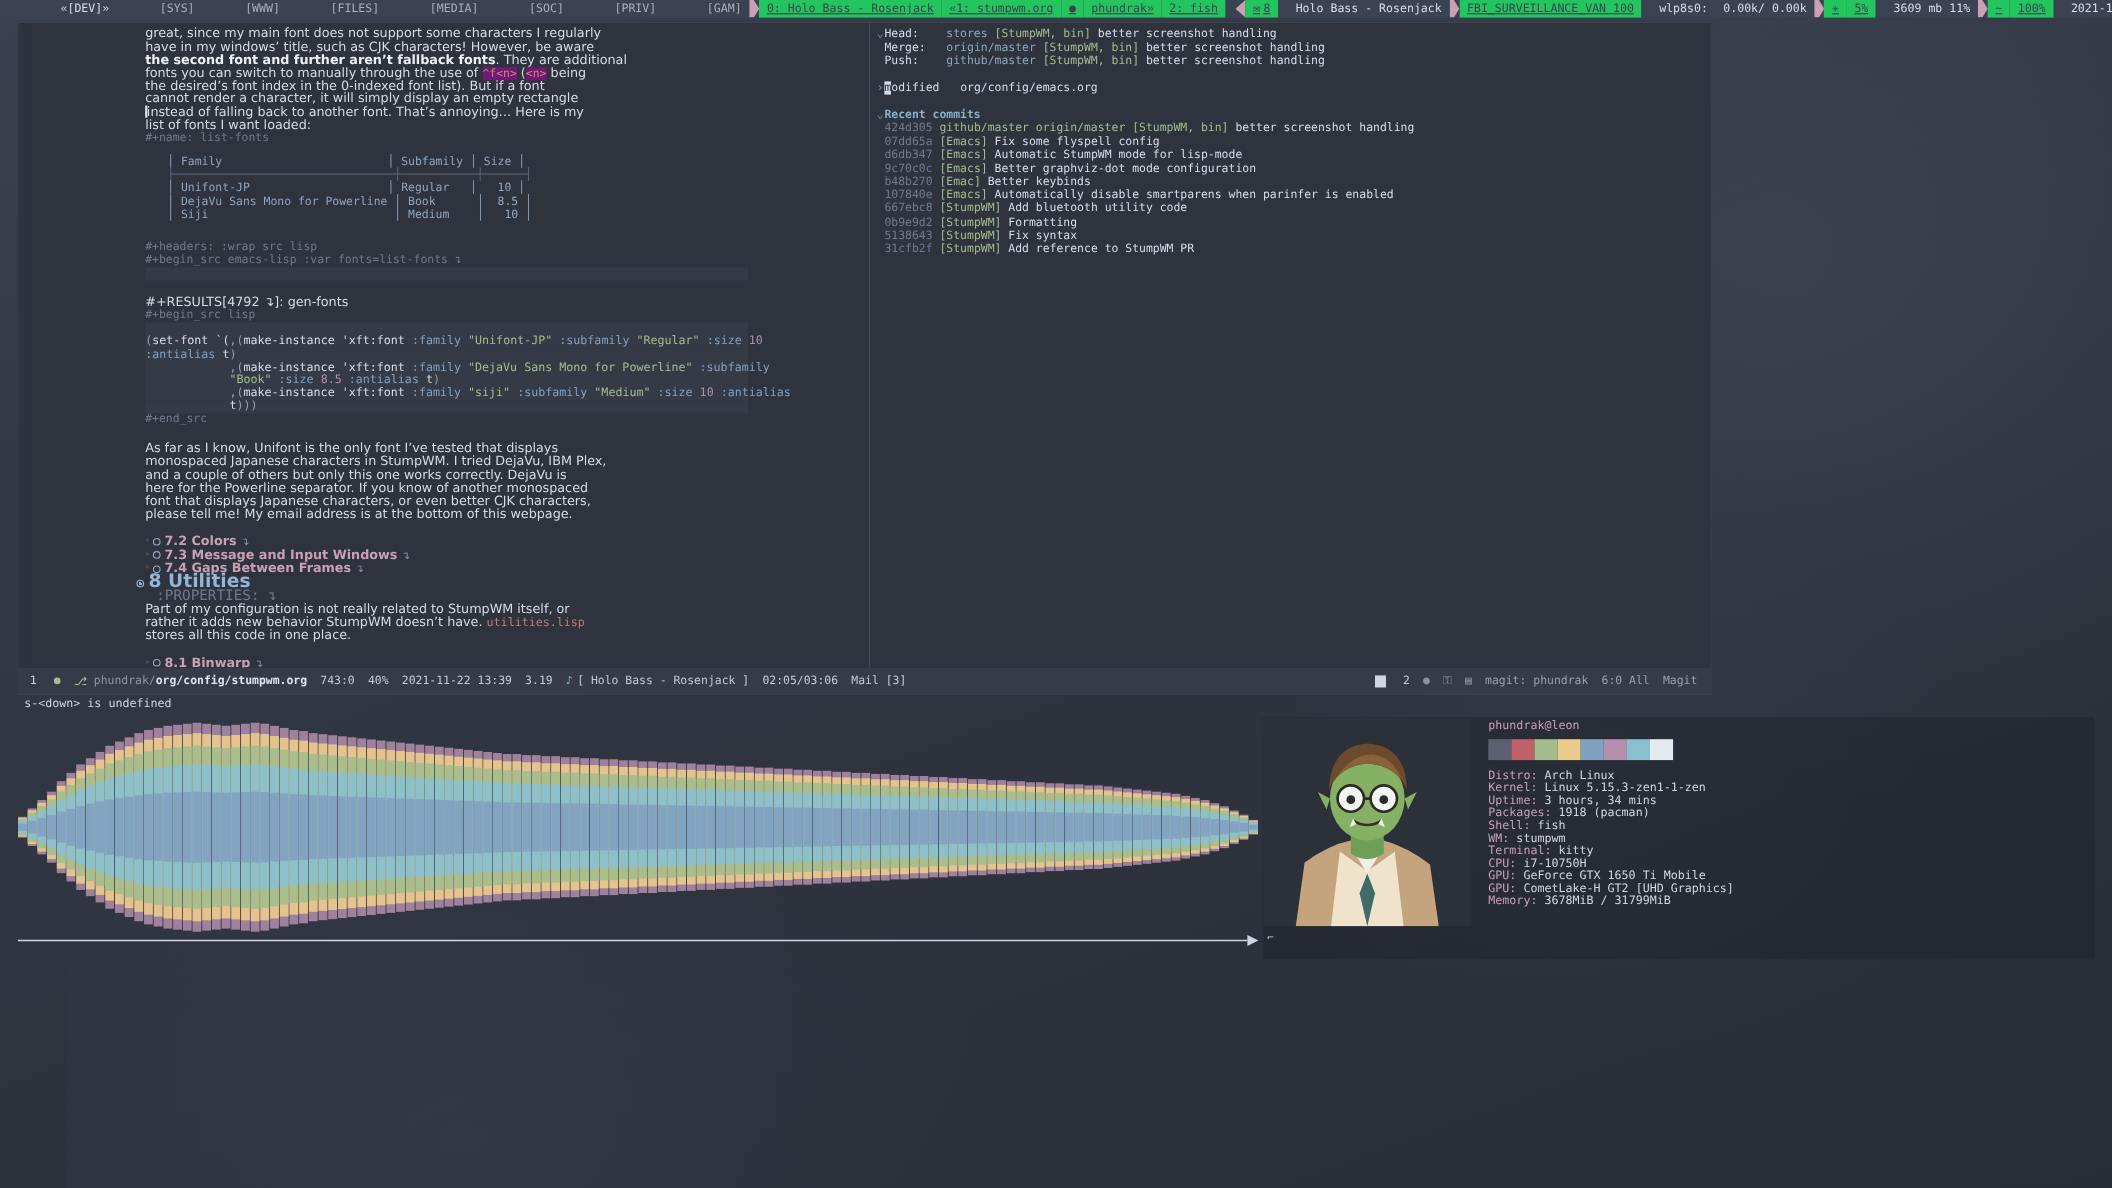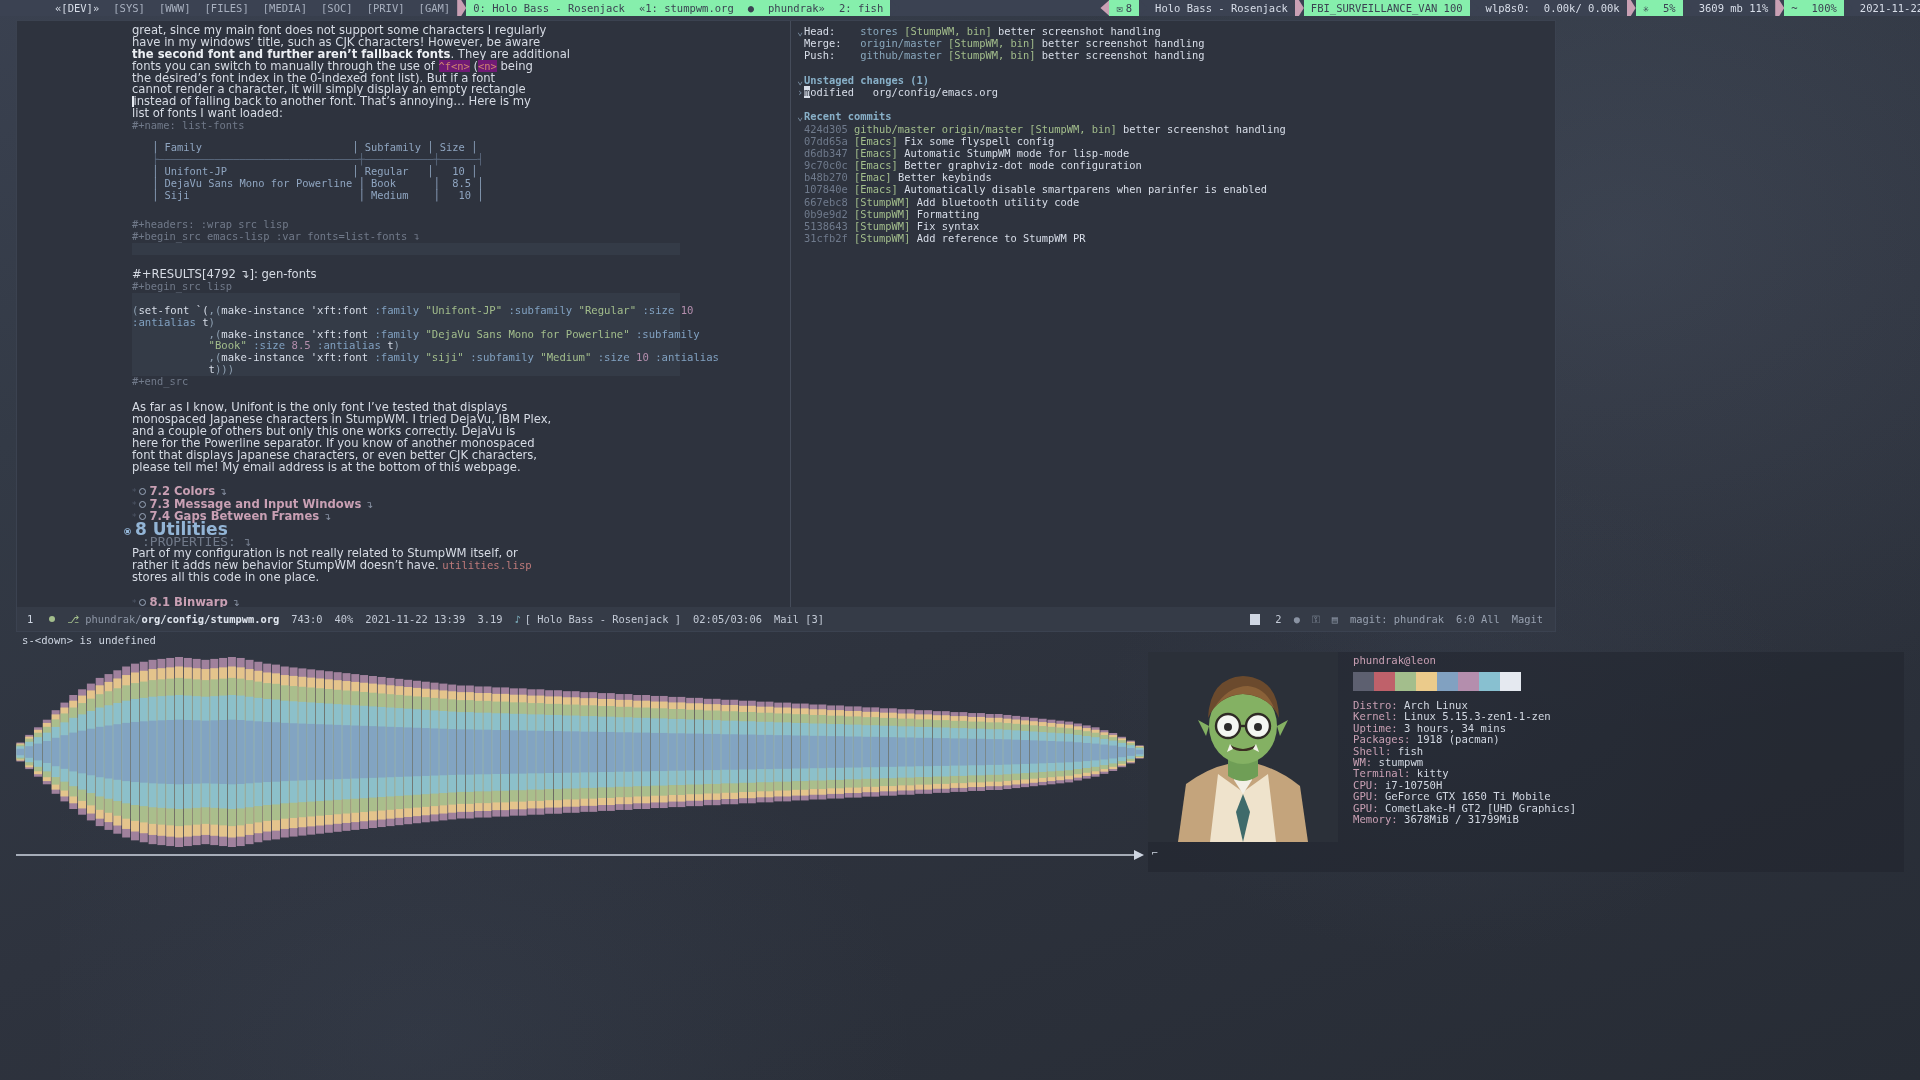--- a/index.html
+++ b/index.html
@@ -14,22 +14,22 @@
   .wall-c{position:absolute;right:120px;bottom:120px;width:700px;height:500px;
           background:radial-gradient(ellipse at 50% 50%, rgba(70,80,100,.18), rgba(0,0,0,0) 70%);}
 
   
   #topbar{position:absolute;left:0;top:0;width:1920px;height:16px;background:#3b4252;
           font-family:"DejaVu Sans Mono",monospace;font-size:10.5px;line-height:16px;color:#d8dee9;
           white-space:nowrap;display:flex;align-items:stretch;padding-left:48px;}
   .tb-left{display:flex;align-items:stretch;}
   .tb-right{display:flex;align-items:stretch;margin-left:auto;}
   .grp{display:flex;align-items:center;height:16px;padding:0 7px;}
-  .grp.dim{color:#a8b0bf;}
-  .grp.pink{background:#86efac;color:#3b4252;}
+  .grp.dim{color:#a8b0bf;margin-left:32px;}
+  .grp.pink{background:#22c55e;color:#3b4252;text-decoration:underline;}
   .arrow-pk{width:9px;height:16px;background:#c9a0b4;
             clip-path:polygon(0 0,45% 0,100% 50%,45% 100%,0 100%);}
   .arrow-pk-in{width:9px;height:16px;background:#3b4252;
             clip-path:polygon(0 0,100% 50%,0 100%);}
   .arrow-pk-l{width:9px;height:16px;background:#c9a0b4;
             clip-path:polygon(100% 0,100% 100%,0 50%);}
 
   
   #emacs{position:absolute;left:16px;top:20px;width:1540px;height:612px;background:#2e333e;
          border:1px solid #3b4250;box-sizing:border-box;}
@@ -230,21 +230,20 @@
 
         </div>
       </div>
 
       <div class="ewin" id="win-right">
         <div class="magit">
           <div class="mline"><span class="mg-chev">⌄</span><span class="mg-head">Head:</span>    <span class="mg-branch">stores</span> <span class="mg-tag">[StumpWM, bin]</span> <span>better screenshot handling</span></div>
           <div class="mline"><span class="mg-chev"> </span><span class="mg-head">Merge:</span>   <span class="mg-branch">origin/master</span> <span class="mg-tag">[StumpWM, bin]</span> <span>better screenshot handling</span></div>
           <div class="mline"><span class="mg-chev"> </span><span class="mg-head">Push:</span>    <span class="mg-branch">github/master</span> <span class="mg-tag">[StumpWM, bin]</span> <span>better screenshot handling</span></div>
           <div class="mline"></div>
-          <div class="mline"><span class="mg-chev">⌄</span><span class="mg-section">Unstaged changes (1)</span></div>
           <div class="mline"><span class="mg-chev">›</span><span class="cursor-box">m</span><span class="mg-file">odified</span>   <span class="mg-file">org/config/emacs.org</span></div>
           <div class="mline"></div>
           <div class="mline"><span class="mg-chev">⌄</span><span class="mg-section">Recent commits</span></div>
           <div class="mline"><span class="mg-chev"> </span><span class="mg-hash">424d305</span> <span class="mg-tag">github/master origin/master</span> <span class="mg-tag">[StumpWM, bin]</span> <span>better screenshot handling</span></div>
           <div class="mline"><span class="mg-chev"> </span><span class="mg-hash">07dd65a</span> <span class="mg-tag">[Emacs]</span> <span>Fix some flyspell config</span></div>
           <div class="mline"><span class="mg-chev"> </span><span class="mg-hash">d6db347</span> <span class="mg-tag">[Emacs]</span> <span>Automatic StumpWM mode for lisp-mode</span></div>
           <div class="mline"><span class="mg-chev"> </span><span class="mg-hash">9c70c0c</span> <span class="mg-tag">[Emacs]</span> <span>Better graphviz-dot mode configuration</span></div>
           <div class="mline"><span class="mg-chev"> </span><span class="mg-hash">b48b270</span> <span class="mg-tag">[Emac]</span> <span>Better keybinds</span></div>
           <div class="mline"><span class="mg-chev"> </span><span class="mg-hash">107840e</span> <span class="mg-tag">[Emacs]</span> <span>Automatically disable smartparens when parinfer is enabled</span></div>
           <div class="mline"><span class="mg-chev"> </span><span class="mg-hash">667ebc8</span> <span class="mg-tag">[StumpWM]</span> <span>Add bluetooth utility code</span></div>

